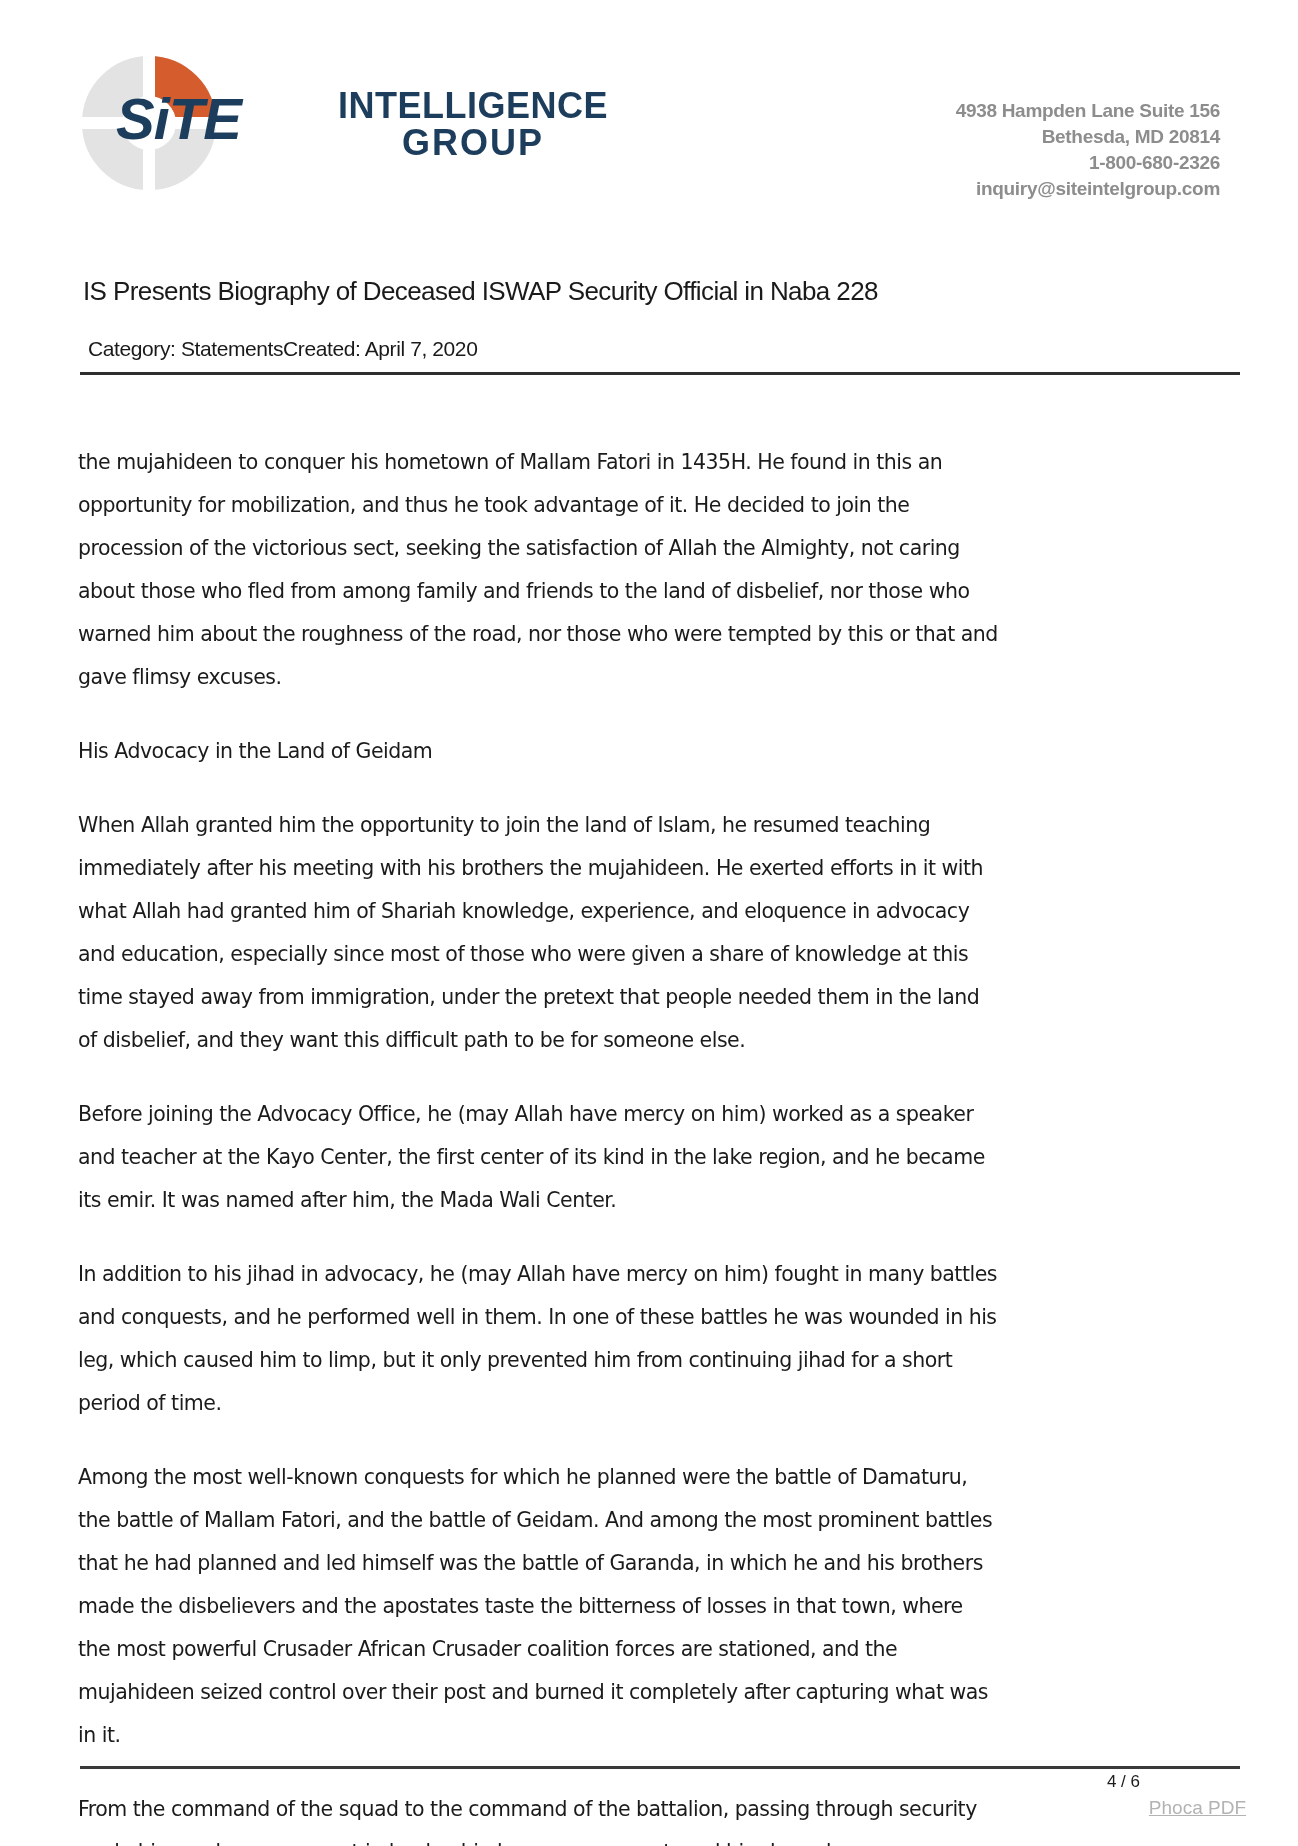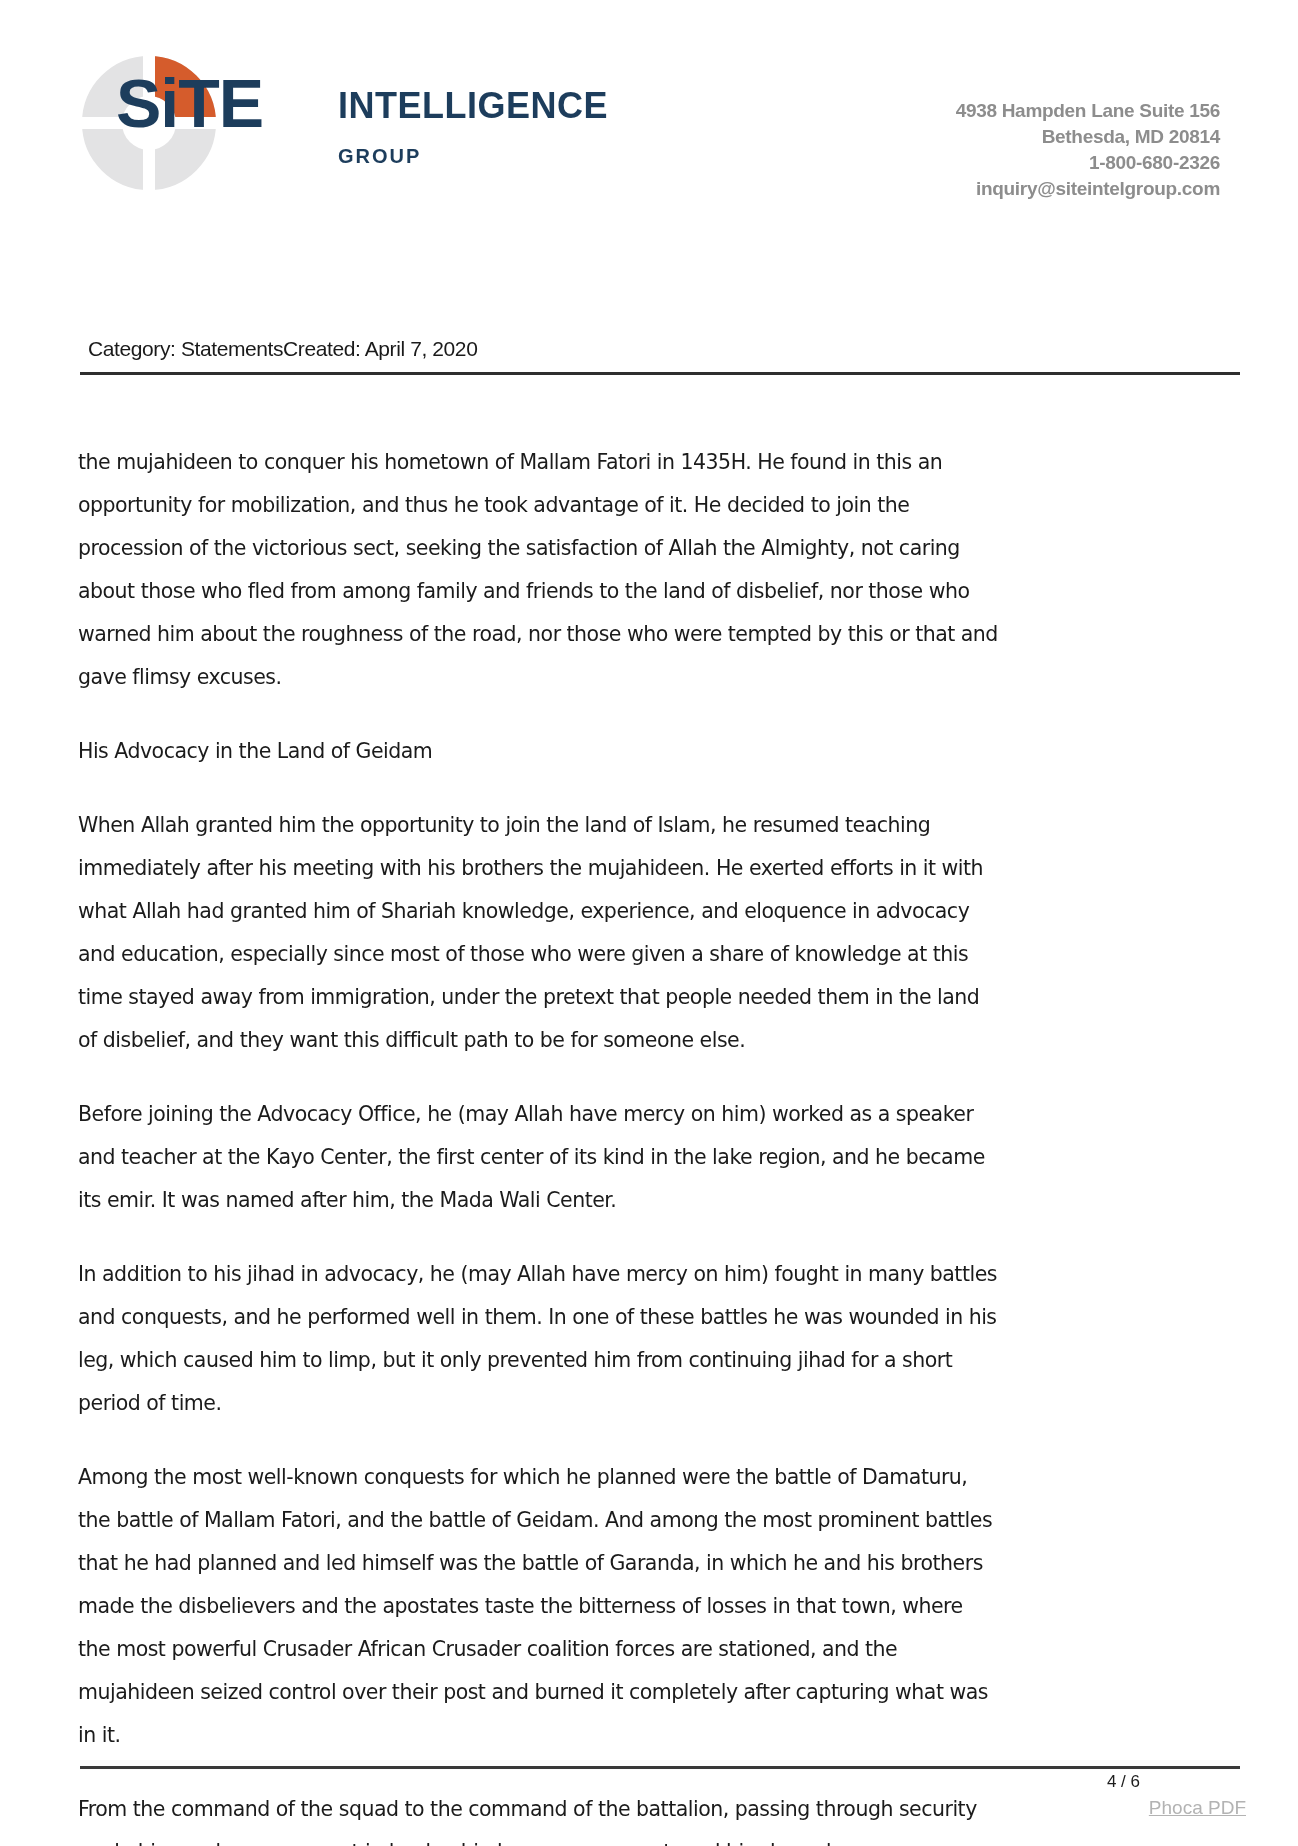--- a/index.html
+++ b/index.html
@@ -1,25 +1,25 @@
 <!DOCTYPE html>
 <html><head>
 <meta charset="utf-8">
 <style>
   html,body{margin:0;padding:0;background:#ffffff;}
   body{width:1298px;height:1846px;position:relative;font-family:"Liberation Sans",sans-serif;}
   .page{position:absolute;inset:0;background:#fff;overflow:hidden;}
 
   
   .logo-circle{position:absolute;left:82px;top:56px;width:134px;height:134px;}
-  .logo-word{position:absolute;left:116px;top:60px;font-weight:700;font-size:68px;
-             line-height:86px;color:#1d3d5c;letter-spacing:-1px;}
+  .logo-word{position:absolute;left:116px;top:76px;font-weight:700;font-size:58px;
+             line-height:86px;color:#1d3d5c;letter-spacing:-1px;font-style:italic;}
   .brand-right{position:absolute;left:338px;top:88px;color:#1d3d5c;font-weight:700;}
   .brand-line1{font-size:36px;line-height:36px;letter-spacing:0.5px;}
-  .brand-line2{font-size:20px;line-height:28px;letter-spacing:2px;margin-top:18px;}
+  .brand-line2{font-size:36px;line-height:28px;letter-spacing:2px;margin-top:5px;text-align:center;}
 
   .contact{position:absolute;top:74px;right:78px;text-align:right;color:#8d8d8d;
            font-weight:700;font-size:19px;line-height:26px;letter-spacing:-0.3px;margin-top:24px;}
 
   
   .doc-title{position:absolute;left:83px;top:276px;font-size:26px;letter-spacing:-0.6px;
              color:#1a1a1a;font-weight:400;}
   .doc-meta{position:absolute;left:88px;top:337px;font-size:21px;letter-spacing:-0.4px;
             color:#1a1a1a;}
   .divider-top{position:absolute;left:80px;top:372px;width:1160px;height:3px;background:#2e2e2e;}
@@ -56,20 +56,21 @@
     <div class="brand-line2">GROUP</div>
   </div>
 
   <div class="contact">
       <div>4938 Hampden Lane Suite 156</div>
       <div>Bethesda, MD 20814</div>
       <div>1-800-680-2326</div>
       <div>inquiry@siteintelgroup.com</div>
     </div>
 
+  <div class="doc-title">IS Presents Biography of Deceased ISWAP Security Official in Naba 228</div>
   <div class="doc-meta">Category: StatementsCreated: April 7, 2020</div>
   <div class="divider-top"></div>
 
   <div class="article">
       <p>the mujahideen to conquer his hometown of Mallam Fatori in 1435H. He found in this an
 opportunity for mobilization, and thus he took advantage of it. He decided to join the
 procession of the victorious sect, seeking the satisfaction of Allah the Almighty, not caring
 about those who fled from among family and friends to the land of disbelief, nor those who
 warned him about the roughness of the road, nor those who were tempted by this or that and
 gave flimsy excuses.</p>

